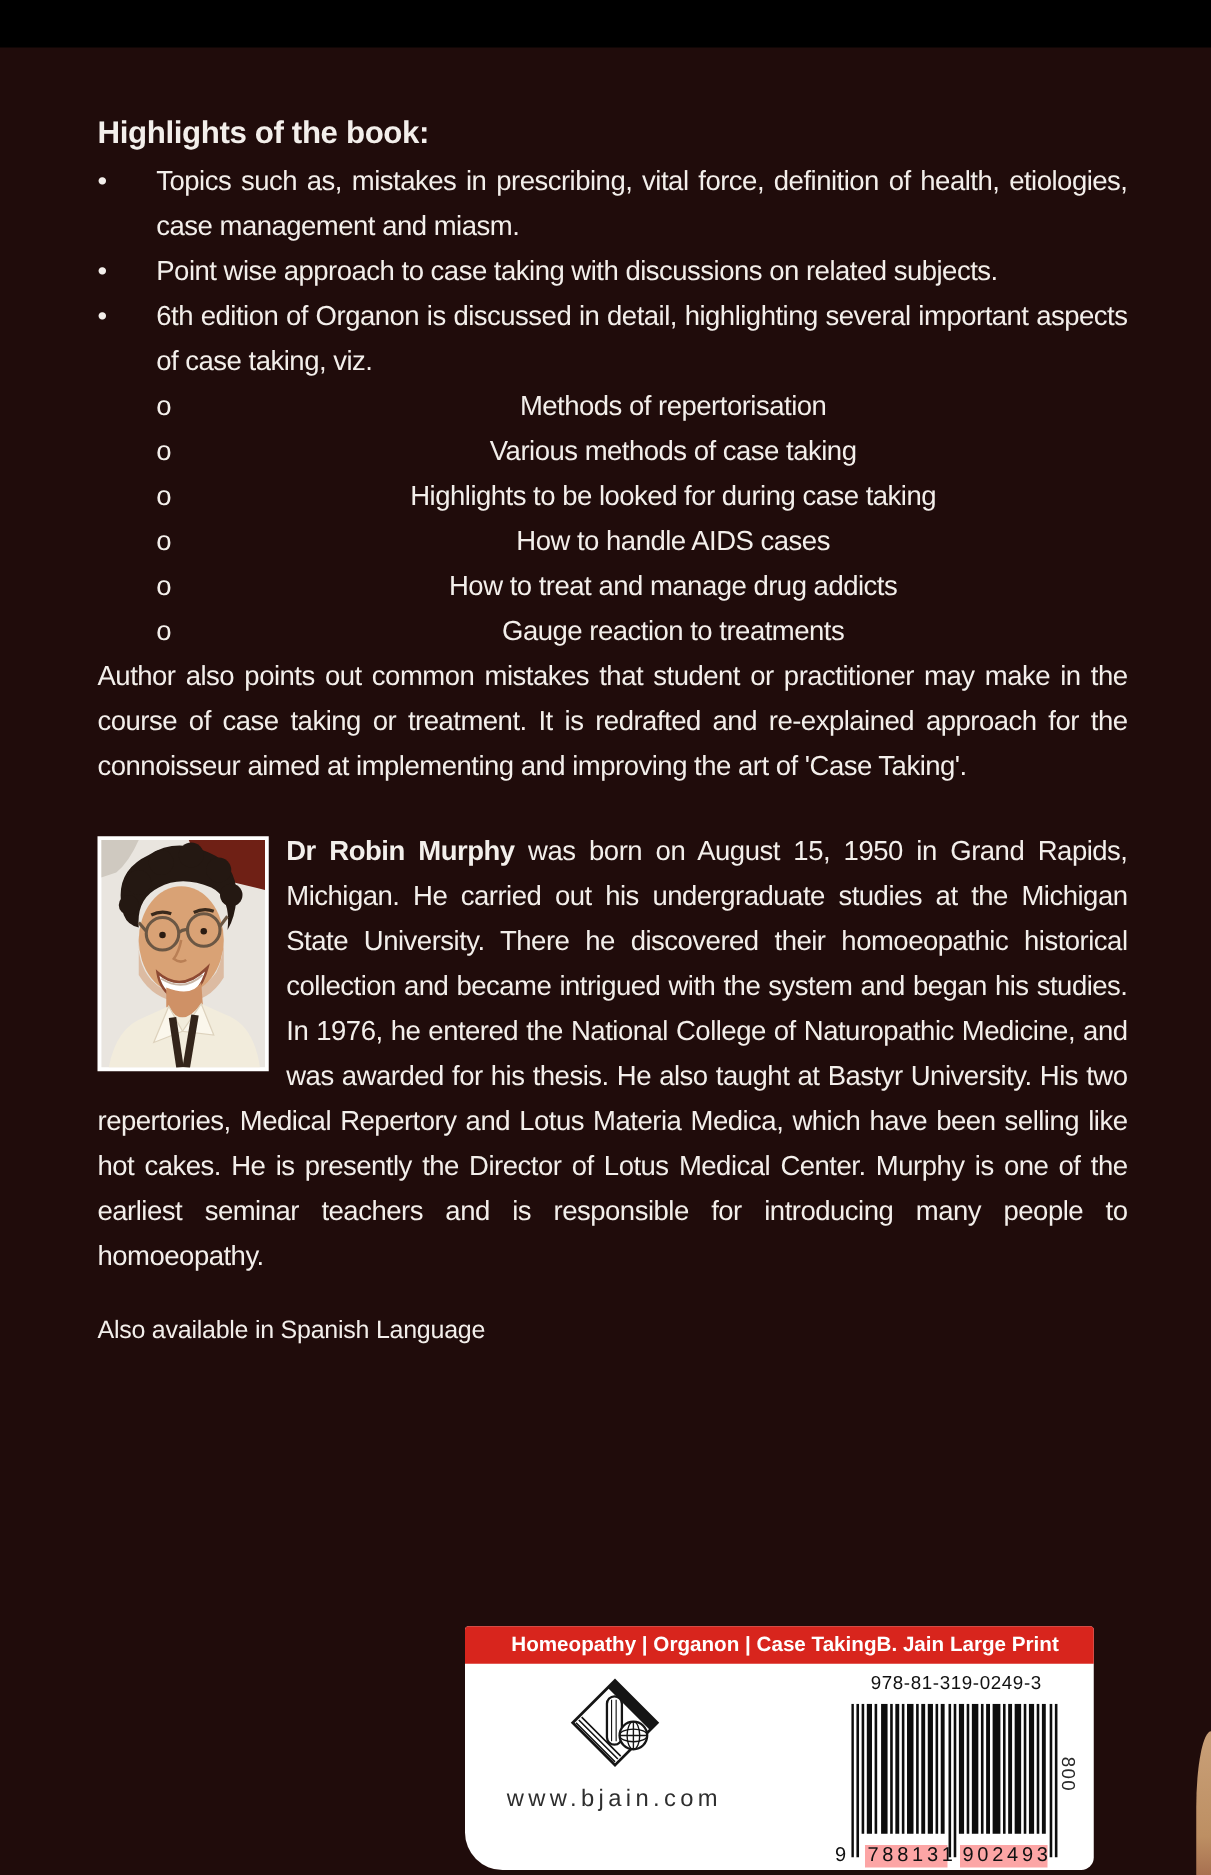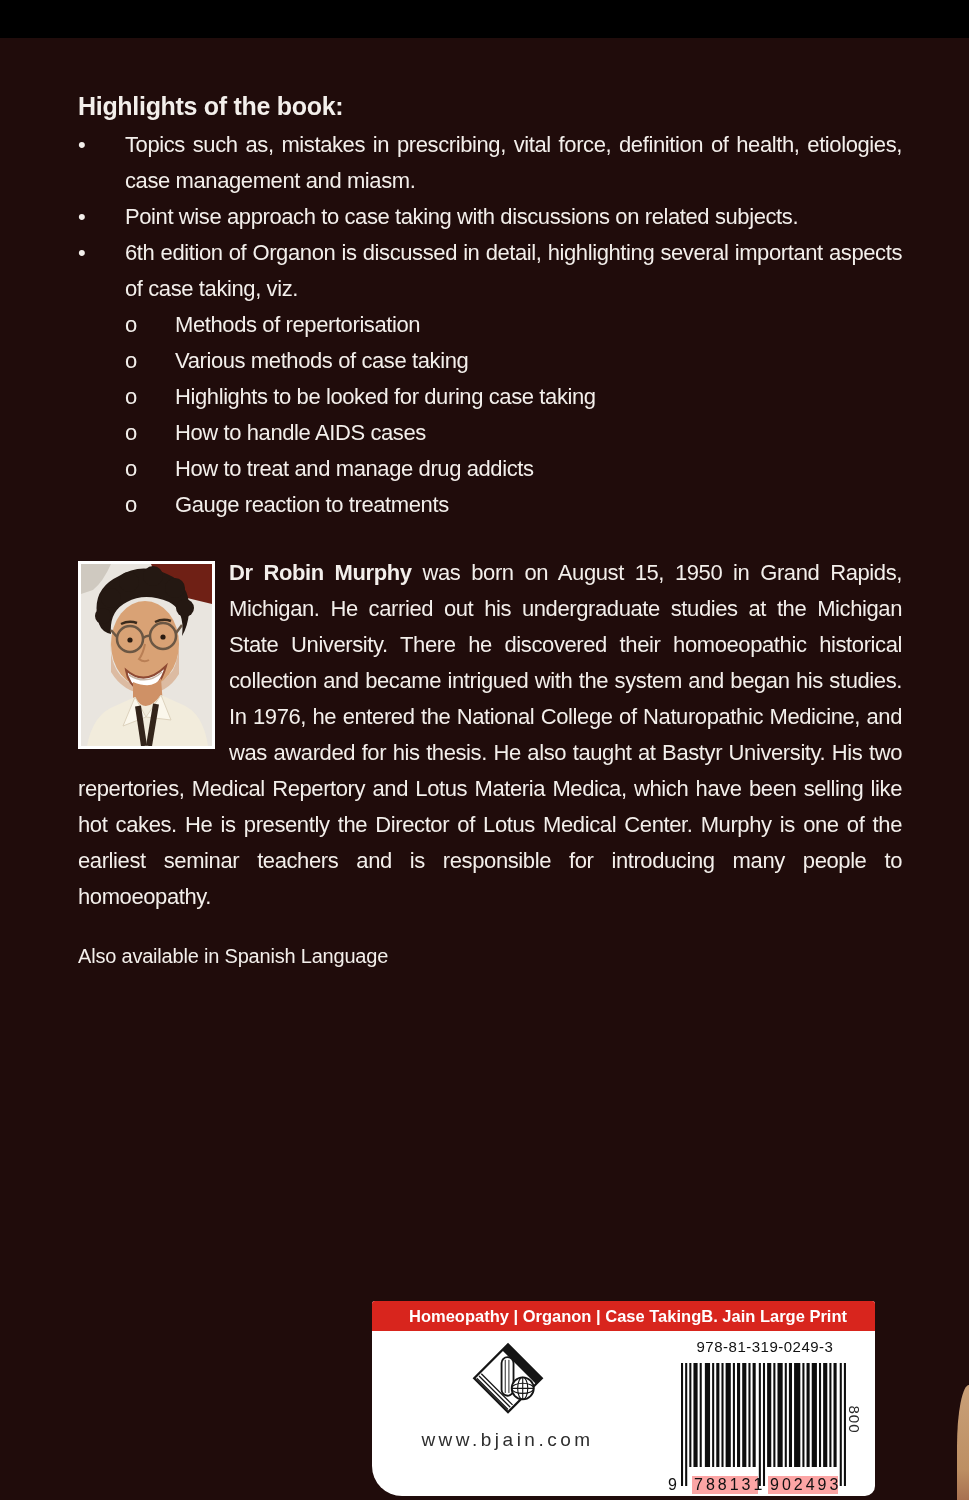--- a/index.html
+++ b/index.html
@@ -13,21 +13,21 @@
   }
   .content { position:absolute; left:78px; top:54px; width:824px; }
   .head { font-size:25px; font-weight:bold; letter-spacing:-0.3px; margin:0 0 6px 0; }
   .blist { list-style:none; margin:0; padding:0; }
   .bullet-item { display:flex; }
   .bullet-item .marker { flex:none; width:47px; font-size:22px; line-height:36px; }
   .bullet-item .txt { flex:1; font-size:22px; line-height:36px; letter-spacing:-0.4px; text-align:justify; }
   .sublist { list-style:none; margin:0; padding:0 0 0 47px; }
   .sub-item { display:flex; }
   .sub-item .marker { flex:none; width:50px; font-size:22px; line-height:36px; }
-  .sub-item .txt { flex:1; font-size:22px; line-height:36px; letter-spacing:-0.4px; }
+  .sub-item .txt { flex:1; font-size:22px; line-height:36px; letter-spacing:-0.4px;text-align:center; }
   .para { margin:0; font-size:22px; line-height:36px; letter-spacing:-0.4px; text-align:justify; }
   .bio { margin-top:32px; }
   .bio b { font-weight:bold; }
   .photo-frame {
     float:left; width:137px; height:188px; margin:6px 14px 4px 0;
     background:#fff; padding:3px;
   }
   .photo-frame svg { display:block; width:131px; height:182px; }
   .note { margin-top:30px; font-size:20px; letter-spacing:-0.2px; }
 
@@ -36,21 +36,21 @@
     position:absolute; left:372px; top:1263px; width:503px; height:195px;
     background:#fff; border-radius:3px 3px 10px 30px;
   }
   .strip {
     position:absolute; left:0; top:0; width:503px; height:30px;
     background:#d8251d; color:#fff;
     display:flex; align-items:center; justify-content:center;
     font-size:16.5px; font-weight:bold; padding:0 3px 0 12px;
     border-radius:3px 3px 0 0;
   }
-  .logo-block { position:absolute; left:38px; top:34px; width:195px; text-align:center; }
+  .logo-block { position:absolute; left:22px; top:34px; width:195px; text-align:center; }
   .logo-block svg { display:block; margin:0 auto; width:92px; height:92px; }
   .website { margin-top:2px; font-size:19px; letter-spacing:3.5px; color:#2e2e2e; }
   .isbn {
     position:absolute; left:300px; top:37px; width:186px; text-align:center;
     color:#111; font-size:15px; letter-spacing:0.5px; white-space:nowrap;
   }
   .barcode { position:absolute; left:296px; top:62px; width:184px; height:133px; }
   .barcode .bars { position:absolute; left:13px; top:0; width:166px; height:123px; }
   .bc-digit-prefix { position:absolute; left:0; bottom:2px; font-size:16px; color:#111; }
   .bc-group { position:absolute; bottom:2px; background:#fca5a5; font-size:16px; color:#111;
@@ -112,20 +112,21 @@
       <li class="sub-item">
         <span class="marker">o</span>
         <span class="txt">How to treat and manage drug addicts</span>
       </li>
       <li class="sub-item">
         <span class="marker">o</span>
         <span class="txt">Gauge reaction to treatments</span>
       </li>
     </ul>
 
+    <p class="para">Author also points out common mistakes that student or practitioner may make in the course of case taking or treatment. It is redrafted and re-explained approach for the connoisseur aimed at implementing and improving the art of 'Case Taking'.</p>
 
     <div class="bio">
       <div class="photo-frame">
         <svg viewBox="0 0 131 182">
           <rect x="0" y="0" width="131" height="182" fill="#e9e5df"></rect>
           <path d="M70,0 L131,0 L131,40 L98,32 Q80,26 70,0 Z" fill="#6f2015"></path>
           <path d="M0,0 L30,0 Q22,18 12,26 L0,30 Z" fill="#cfc9c0"></path>
           <path d="M18,60 Q8,26 38,12 Q60,-2 86,10 Q110,20 108,48 Q107,62 101,72 Q104,46 88,38 Q64,28 46,38 Q28,47 30,70 Q21,68 18,60 Z" fill="#241812"></path>
           <circle cx="30" cy="34" r="10" fill="#241812"></circle>
           <circle cx="48" cy="18" r="10" fill="#241812"></circle>

